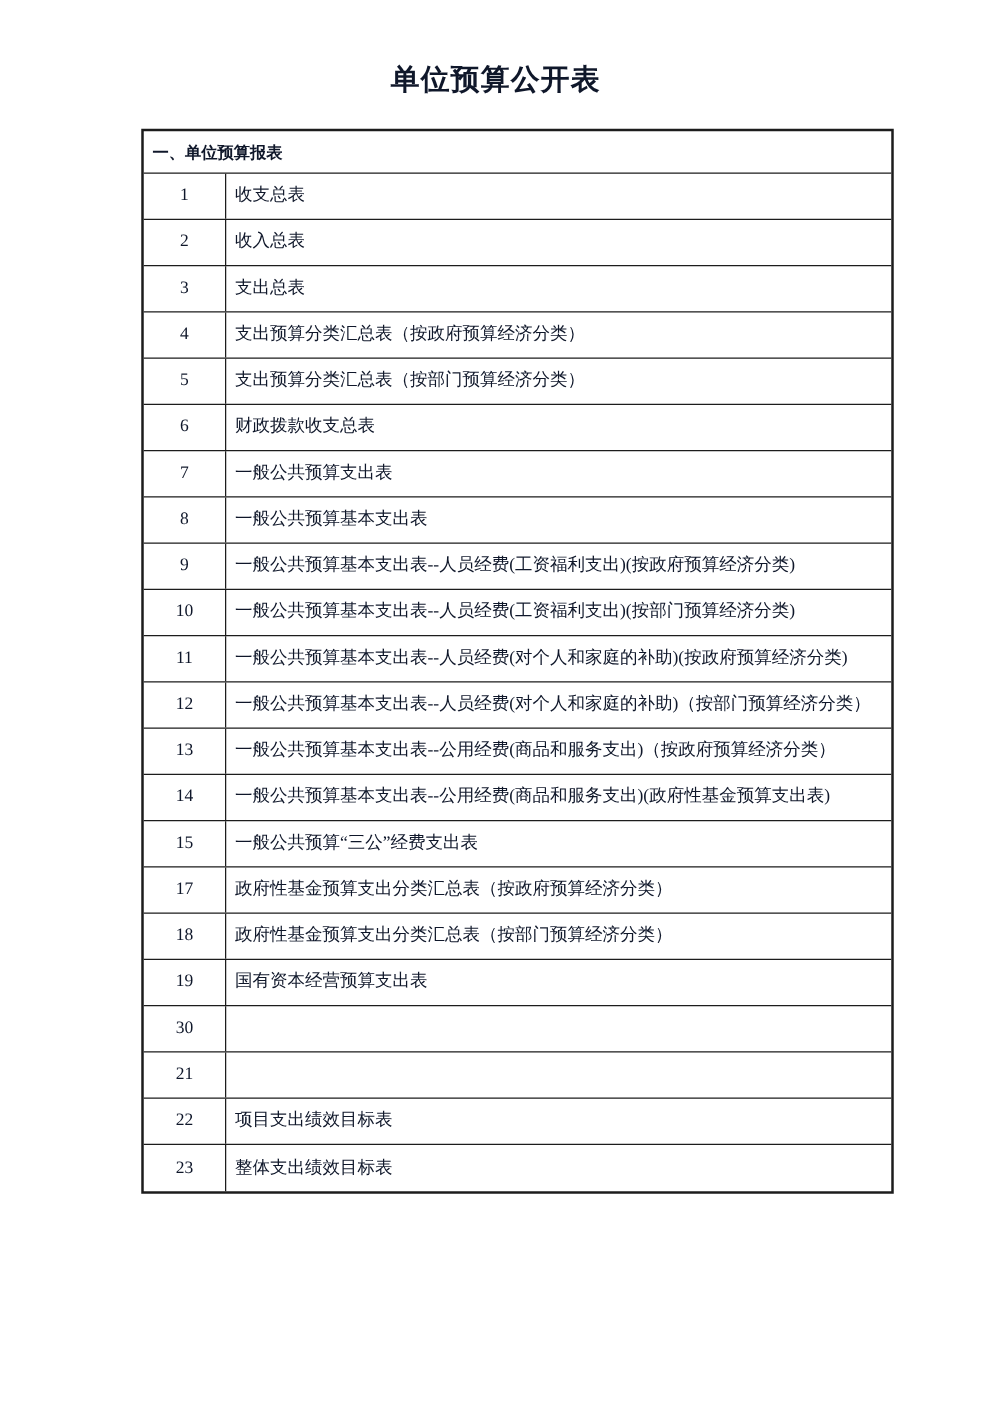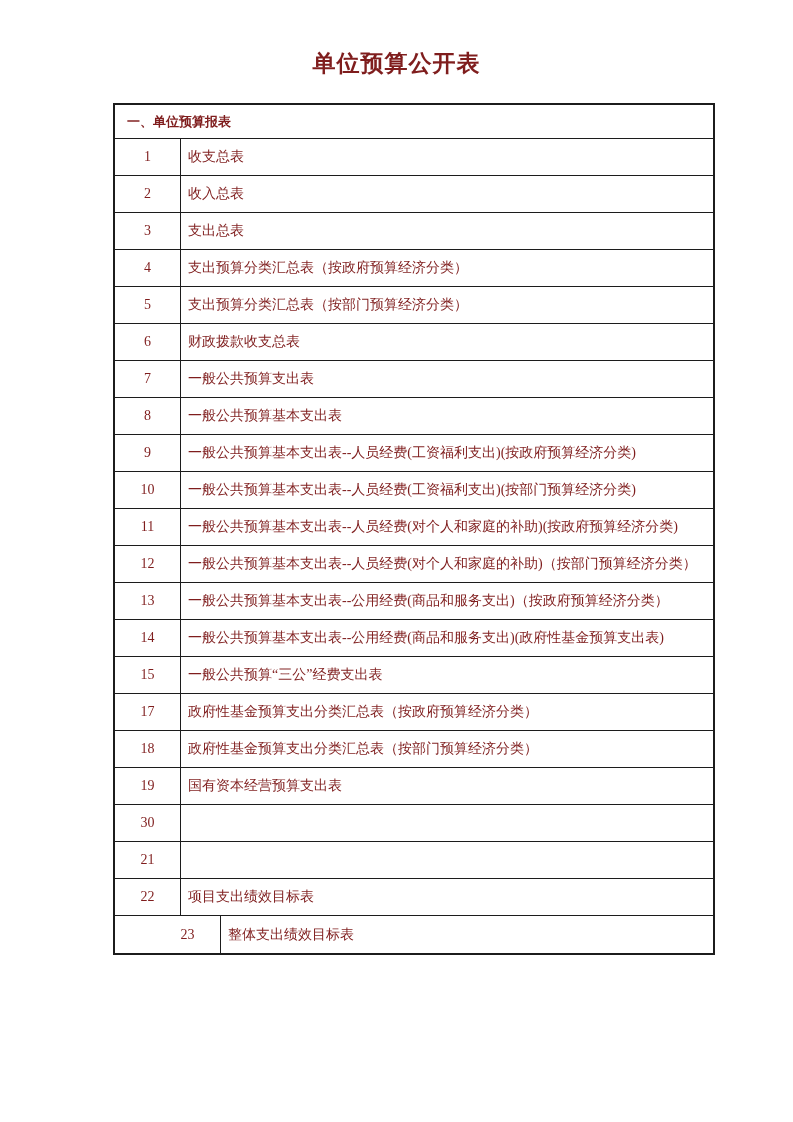--- a/index.html
+++ b/index.html
@@ -6,21 +6,21 @@
     margin: 0;
     padding: 0;
     background: #ffffff;
   }
   .page {
     position: relative;
     width: 793px;
     height: 1122px;
     background: #ffffff;
     font-family: "Liberation Serif", "DejaVu Serif", serif;
-    color: #7f1d1d;
+    color: #0f172a;
     overflow: hidden;
   }
   .doc-title {
     position: absolute;
     top: 48px;
     left: 0;
     width: 100%;
     margin: 0;
     text-align: center;
     font-size: 23px;
@@ -33,36 +33,35 @@
     top: 103px;
     width: 602px;
     border: 2px solid #1c1c1c;
     box-sizing: border-box;
     background: #ffffff;
   }
   .section-header {
     display: flex;
     align-items: center;
     min-height: 34px;
-    padding: 1px 12px;
+    padding: 1px 7px;
     box-sizing: border-box;
     border-bottom: 1px solid #1c1c1c;
     font-size: 13px;
     font-weight: bold;
   }
   .t-row {
     display: flex;
     align-items: stretch;
     min-height: 37px;
     border-bottom: 1px solid #1c1c1c;
     box-sizing: border-box;
   }
   .t-row:last-child {
     border-bottom: none;
-    padding-left: 40px;
   }
   .cell-num {
     flex: 0 0 66px;
     width: 66px;
     border-right: 1px solid #1c1c1c;
     box-sizing: border-box;
     display: flex;
     align-items: center;
     justify-content: center;
     font-size: 14px;

